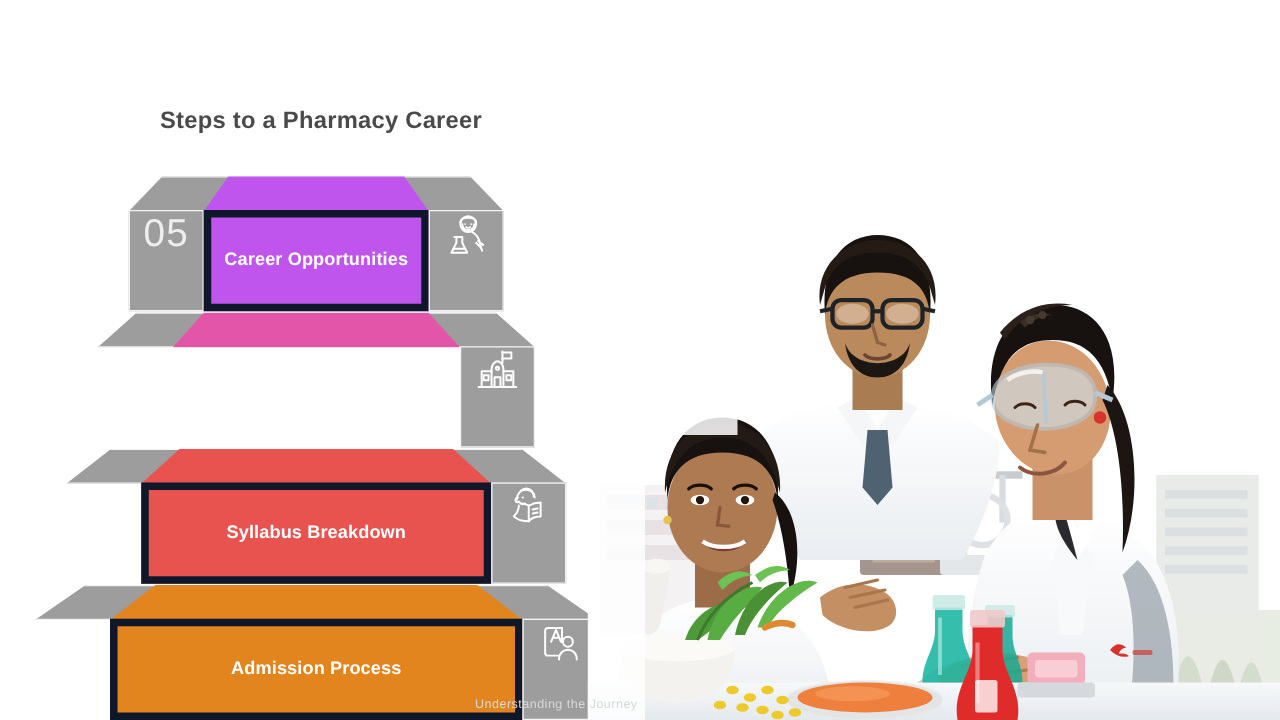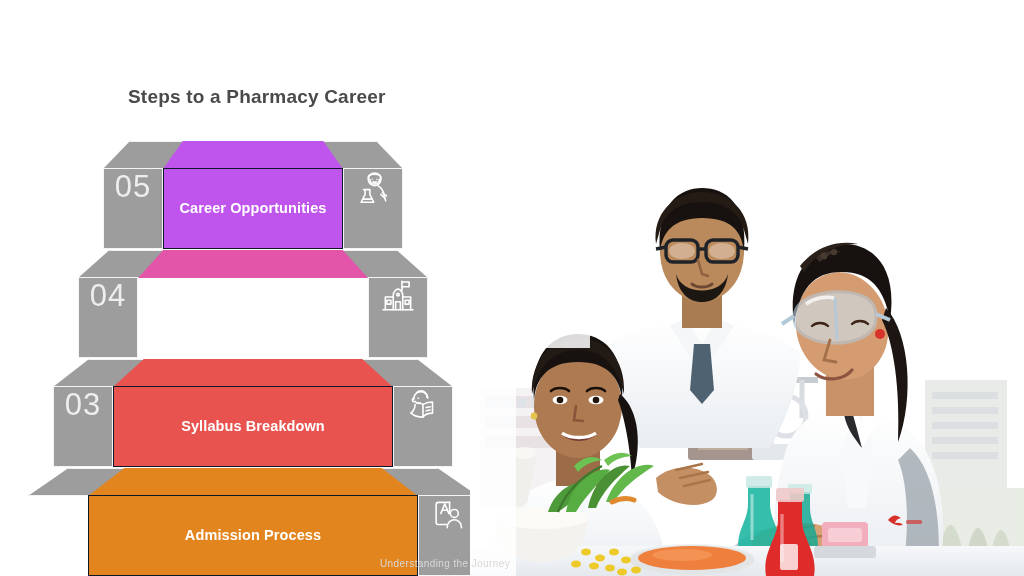--- a/index.html
+++ b/index.html
@@ -105,21 +105,21 @@
     letter-spacing: 1px;
     font-family: "Liberation Sans", sans-serif;
   }
 
   .bar {
     position: absolute;
     top: 0;
     left: 60px;
     right: 60px;
     height: 81px;
-    border: 1px solid #0f172a;
+    border: 6px solid #0f172a;
     display: flex;
     align-items: center;
     justify-content: center;
     text-align: center;
   }
   .bar-label {
     color: #ffffff;
     font-size: 14.5px;
     font-weight: bold;
     line-height: 1.25;
@@ -182,45 +182,39 @@
           <path d="M34 32 L39 37 M36 30 L41 34"></path>
           <path d="M12 26 L20 26 M14 26 L14 32 L9 42 L25 42 L20 32 L20 26"></path>
           <path d="M11 38 L23 38"></path>
         </svg>
       </div>
     </div>
 
     <div class="step" style="left:78px; top:137px; width:350px;">
       <div class="step-cap"></div>
       <div class="step-cap-color" style="left:60px; width:230px; background:#e355a8;"></div>
-      <div class="num-box">
-        <span class="num-label">04</span>
-      </div>
       <div class="icon-box">
         <svg viewBox="0 0 48 48" fill="none" stroke="#ffffff" stroke-width="2" stroke-linecap="round" stroke-linejoin="round">
           <path d="M29 4 L29 16"></path>
           <path d="M29 5 L38 5 L38 11 L29 11"></path>
           <path d="M18 40 L18 22 C18 17 22 14 24 14 C26 14 30 17 30 22 L30 40"></path>
           <circle cx="24" cy="21" r="1.6"></circle>
           <path d="M21 40 L21 30 L27 30 L27 40"></path>
           <path d="M8 40 L8 24 L18 24"></path>
           <path d="M30 24 L40 24 L40 40"></path>
           <rect x="10" y="28" width="5" height="5"></rect>
           <rect x="33" y="28" width="5" height="5"></rect>
           <path d="M5 40 L43 40"></path>
         </svg>
       </div>
     </div>
 
     <div class="step" style="left:53px; top:246px; width:400px;">
       <div class="step-cap"></div>
       <div class="step-cap-color" style="left:60px; width:280px; background:#e85350;"></div>
-      <div class="num-box">
-        <span class="num-label">03</span>
-      </div>
       <div class="bar" style="background:#e85350;">
         <span class="bar-label">Syllabus Breakdown</span>
       </div>
       <div class="icon-box">
         <svg viewBox="0 0 48 48" fill="none" stroke="#ffffff" stroke-width="2" stroke-linecap="round" stroke-linejoin="round">
           <path d="M12 16 C12 10 16 6 21 6 C26 6 30 9 30 14"></path>
           <path d="M16 7 C19 4 24 4 27 7"></path>
           <path d="M24 6 C27 7 29 10 29 13"></path>
           <path d="M13 14 C11 14 10 16 11 18 C12 19 13 19 14 18"></path>
           <circle cx="18" cy="14" r="1.1" fill="#ffffff" stroke="none"></circle>

